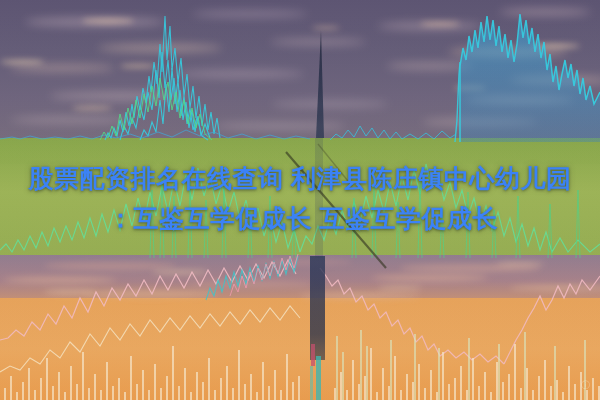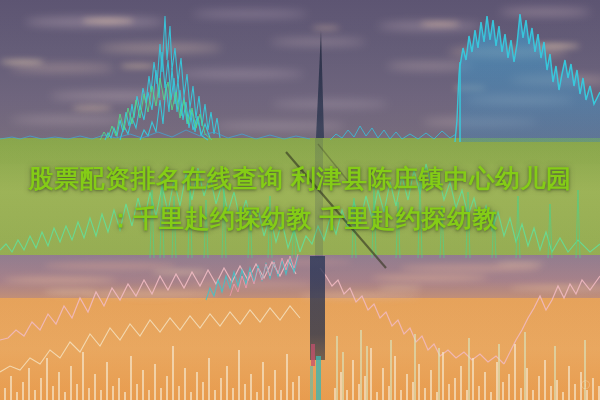--- a/index.html
+++ b/index.html
@@ -28,21 +28,21 @@
     position: absolute;
     left: 0;
     top: 158px;
     width: 600px;
     text-align: center;
     z-index: 40;
     pointer-events: none;
   }
   .hl-line {
     display: block;
-    color: #84cc16;
+    color: #3b82f6;
     font-weight: 700;
     font-size: 25px;
     line-height: 40px;
     letter-spacing: 0.5px;
     text-shadow: 0 1px 3px rgba(40,50,30,0.55),
                  0 0 6px rgba(60,70,40,0.35);
     white-space: nowrap;
   }
   .hl-line.second { padding-left: 6px; }
 </style>
@@ -436,20 +436,20 @@
   </svg>
 
   <div class="layer" style="background:linear-gradient(180deg,
               rgba(120,110,135,0.10) 0%,
               rgba(150,170,100,0.06) 38%,
               rgba(190,150,130,0.06) 68%,
               rgba(232,164,92,0.10) 100%);"></div>
 
   <div id="headline">
     <span class="hl-line first">股票配资排名在线查询 利津县陈庄镇中心幼儿园</span>
-    <span class="hl-line second">：千里赴约探幼教 千里赴约探幼教</span>
+    <span class="hl-line second">：互鉴互学促成长 互鉴互学促成长</span>
   </div>
 
   <div style="position:absolute; right:10px; bottom:8px; z-index:45;
               font-size:9px; color:rgba(255,244,225,0.40);
               font-family:'Liberation Sans', sans-serif;">ⓘ</div>
 
 </div>
 
 </body></html>

